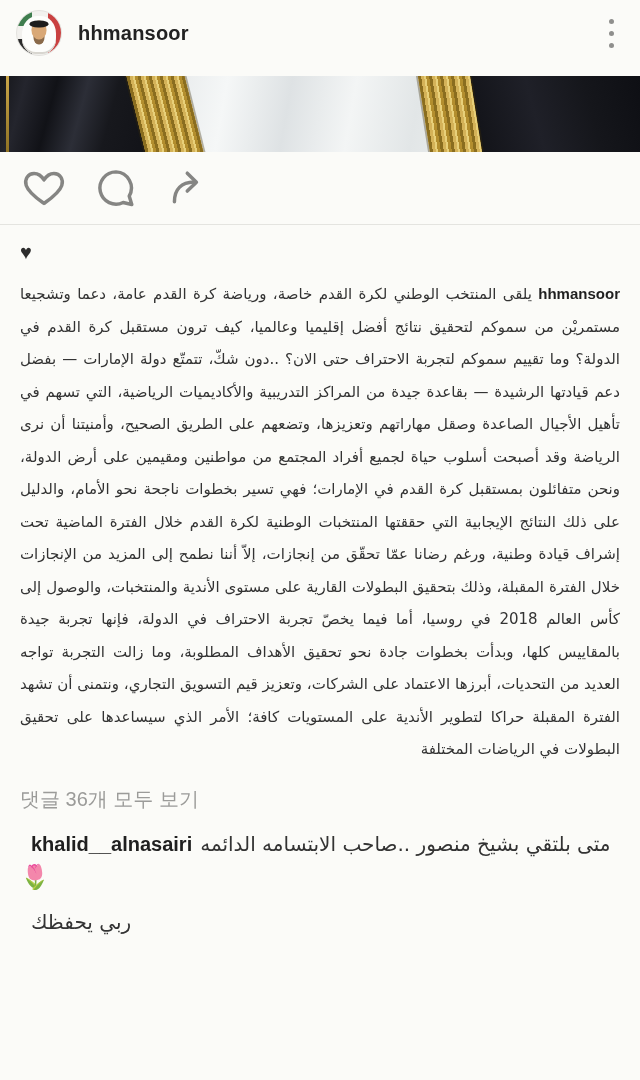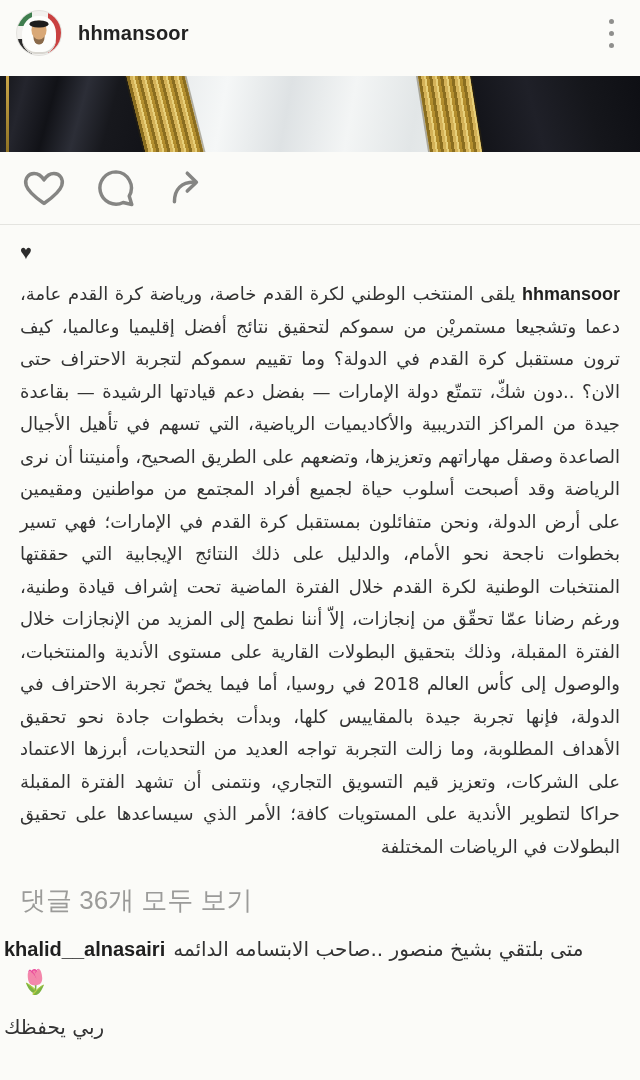--- a/index.html
+++ b/index.html
@@ -69,27 +69,27 @@
   .act-icon svg { width:100%; height:100%; stroke:#858583; stroke-width:1.9; fill:none;
     stroke-linecap:round; stroke-linejoin:round; }
   .divider { height:1px; background:#e4e4e0; margin:2px 0 0 0; }
   
   .likes { padding:16px 20px 6px 20px; font-size:22px; font-weight:700; color:#2c2c2c; display:flex; align-items:center; gap:9px; }
   .likes .heart-glyph { font-size:20px; color:#2c2c2c; }
   
   .caption {
     padding:8px 20px 0 20px;
     direction:rtl; text-align:justify;
-    font-size:18px; line-height:32.5px; color:#333;
+    font-size:15px; line-height:32.5px; color:#333;
     font-family:"DejaVu Sans","Liberation Sans",sans-serif;
   }
   .caption .cap-user { font-weight:700; color:#1f1f1f; font-family:"Liberation Sans",sans-serif; }
   
-  .view-all { padding:20px 20px 0 20px; color:#9b9b99; font-size:26px; cursor:pointer; }
-  .comment { padding:16px 20px 0 4px; font-size:20px; line-height:30px; color:#333;
+  .view-all { padding:20px 20px 0 20px; color:#9b9b99; font-size:20px; cursor:pointer; }
+  .comment { padding:16px 20px 0 31px; font-size:20px; line-height:30px; color:#333;
     font-family:"DejaVu Sans","Liberation Sans",sans-serif; }
   .comment .c-user { font-weight:700; color:#1f1f1f; font-family:"Liberation Sans",sans-serif; margin-right:8px; }
   .comment-emoji { padding:4px 20px 0 20px; font-size:24px; line-height:28px; }
   .tulip { color:#c23; }
 </style>
 </head>
 <body>
 
 <div class="header">
   <div class="avatar">

